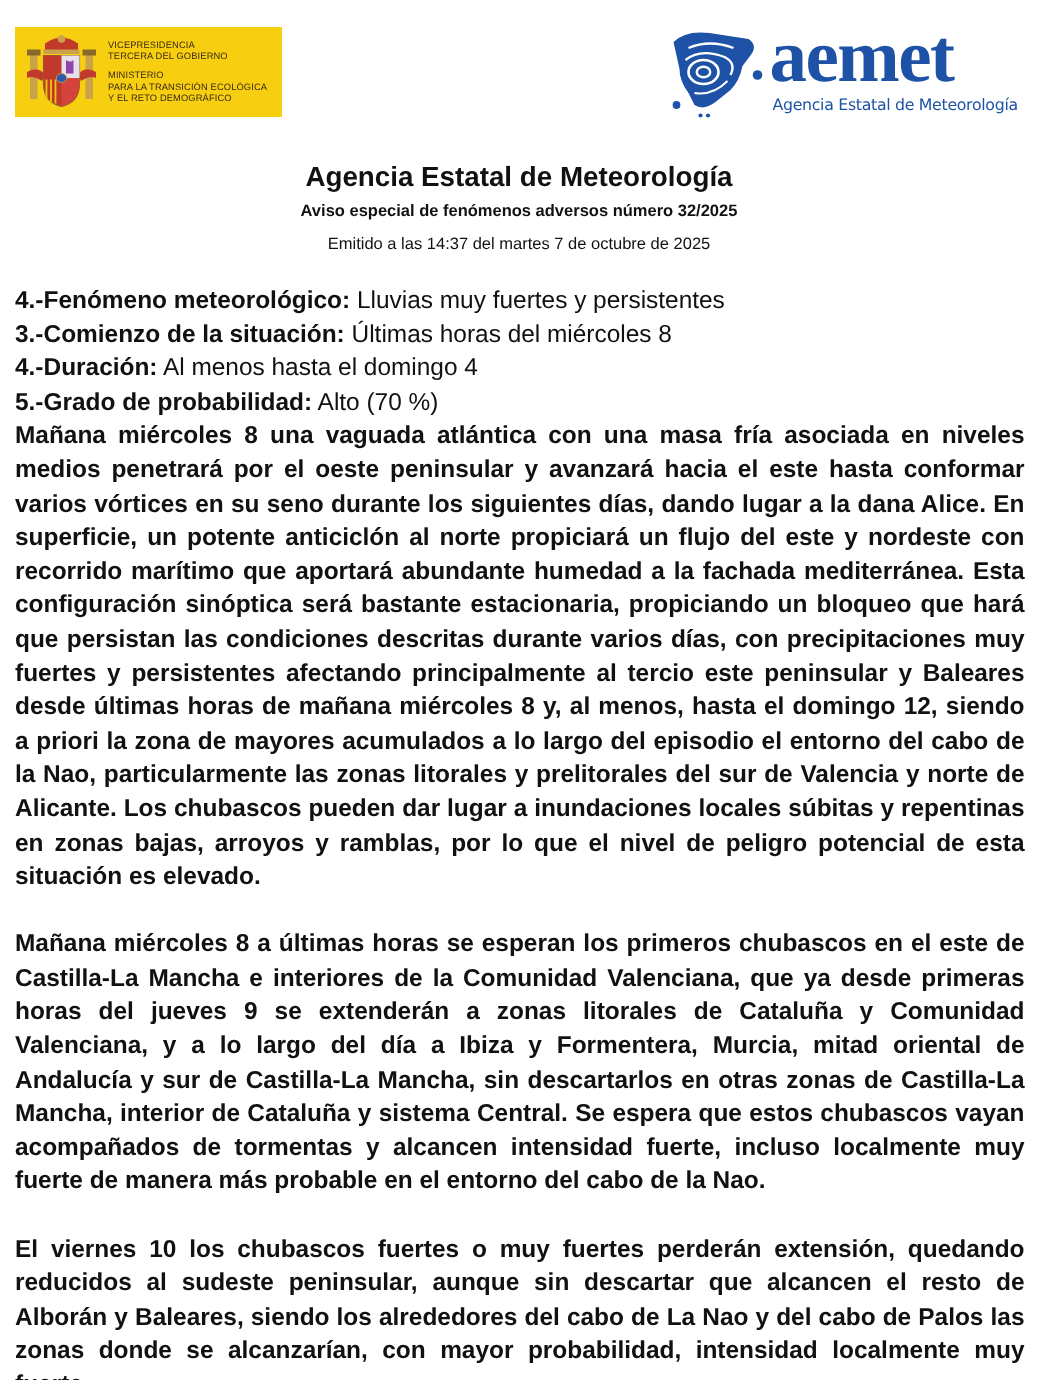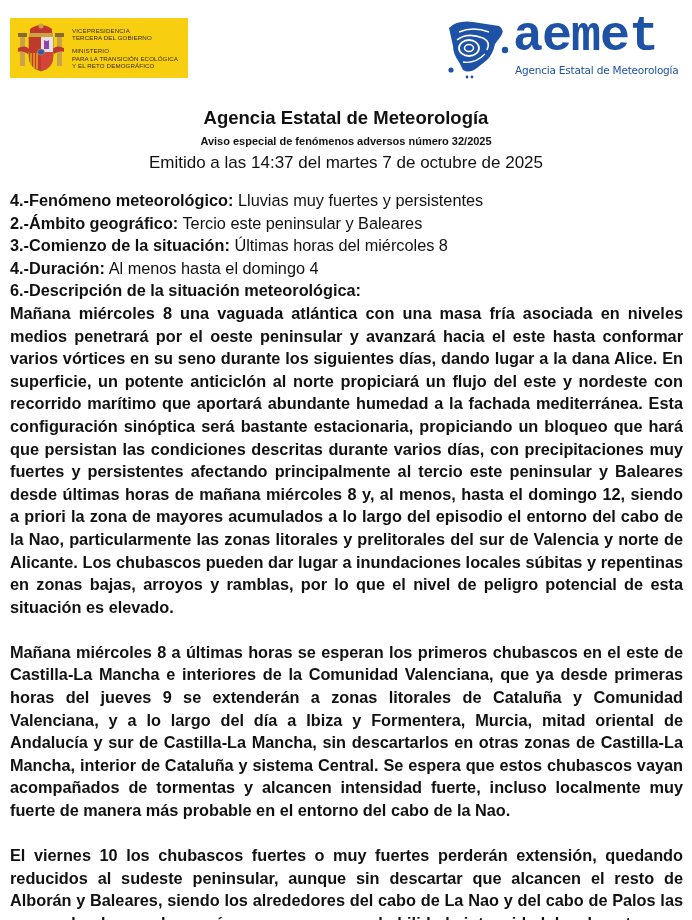--- a/index.html
+++ b/index.html
@@ -11,33 +11,33 @@
     .gov-logo {
       position: absolute; left: 10px; top: 18px; width: 178px; height: 60px;
       background: #f7cf10; display: flex; align-items: center;
     }
     .gov-shield { width: 50px; height: 52px; margin-left: 6px; }
     .gov-text { margin-left: 6px; font-size: 6.2px; line-height: 7.2px; color: #3a2a12; letter-spacing: 0.1px; }
     .gov-text .blk { display: block; }
     .gov-text .gap { height: 6px; }
     .aemet-logo { position: absolute; left: 443px; top: 18px; width: 240px; height: 62px; }
     .aemet-word {
-      position: absolute; left: 70px; top: -6px; font-family: Liberation Mono, monospace;
+      position: absolute; left: 70px; top: -6px; font-family: Liberation Serif, serif;
       font-weight: bold; font-size: 50px; color: #1d52a6; letter-spacing: -1px; line-height: 50px;
     }
     .aemet-sub {
       position: absolute; left: 72px; top: 46px; font-family: "DejaVu Sans", sans-serif;
       font-size: 10.5px; color: #1d52a6; white-space: nowrap; letter-spacing: -0.2px;
     }
     .aemet-map { position: absolute; left: 0; top: 0; width: 70px; height: 62px; }
 
     .titles { position: absolute; left: 0; top: 106px; width: 692px; text-align: center; }
     .t1 { font-weight: bold; font-size: 18.5px; line-height: 24px; }
     .t2 { font-weight: bold; font-size: 11px; line-height: 22px; }
-    .t3 { font-size: 17px; line-height: 22px; }
+    .t3 { font-size: 11px; line-height: 22px; }
 
     .content { position: absolute; left: 10px; top: 189px; width: 673px; font-size: 16.3px; line-height: 22.6px; }
     .field { white-space: nowrap; }
     .field b { font-weight: bold; }
     .para { text-align: justify; margin: 0; font-weight: bold; }
     .para + .para { margin-top: 22.6px; }
   </style>
 </head>
 <body>
 
@@ -98,31 +98,28 @@
   <div class="t2">Aviso especial de fenómenos adversos número 32/2025</div>
   <div class="t3">Emitido a las 14:37 del martes 7 de octubre de 2025</div>
 </div>
 
 <div class="content">
   <div class="field">
     <b>4.-Fenómeno meteorológico:</b>
     <span>Lluvias muy fuertes y persistentes</span>
   </div>
   <div class="field">
-    <b>2.-Ámbito geográfico:</b>
-    <span>Tercio este peninsular y Baleares</span>
-  </div>
-  <div class="field">
     <b>3.-Comienzo de la situación:</b>
     <span>Últimas horas del miércoles 8</span>
   </div>
   <div class="field">
     <b>4.-Duración:</b>
     <span>Al menos hasta el domingo 4</span>
   </div>
   <div class="field">
-    <b>6.-Descripción de la situación meteorológica:</b>
+    <b>5.-Grado de probabilidad:</b>
+    <span>Alto (70 %)</span>
   </div>
   <p class="para">Mañana miércoles 8 una vaguada atlántica con una masa fría asociada en niveles medios penetrará por el oeste peninsular y avanzará hacia el este hasta conformar varios vórtices en su seno durante los siguientes días, dando lugar a la dana Alice. En superficie, un potente anticiclón al norte propiciará un flujo del este y nordeste con recorrido marítimo que aportará abundante humedad a la fachada mediterránea. Esta configuración sinóptica será bastante estacionaria, propiciando un bloqueo que hará que persistan las condiciones descritas durante varios días, con precipitaciones muy fuertes y persistentes afectando principalmente al tercio este peninsular y Baleares desde últimas horas de mañana miércoles 8 y, al menos, hasta el domingo 12, siendo a priori la zona de mayores acumulados a lo largo del episodio el entorno del cabo de la Nao, particularmente las zonas litorales y prelitorales del sur de Valencia y norte de Alicante. Los chubascos pueden dar lugar a inundaciones locales súbitas y repentinas en zonas bajas, arroyos y ramblas, por lo que el nivel de peligro potencial de esta situación es elevado.</p>
   <p class="para">Mañana miércoles 8 a últimas horas se esperan los primeros chubascos en el este de Castilla-La Mancha e interiores de la Comunidad Valenciana, que ya desde primeras horas del jueves 9 se extenderán a zonas litorales de Cataluña y Comunidad Valenciana, y a lo largo del día a Ibiza y Formentera, Murcia, mitad oriental de Andalucía y sur de Castilla-La Mancha, sin descartarlos en otras zonas de Castilla-La Mancha, interior de Cataluña y sistema Central. Se espera que estos chubascos vayan acompañados de tormentas y alcancen intensidad fuerte, incluso localmente muy fuerte de manera más probable en el entorno del cabo de la Nao.</p>
   <p class="para">El viernes 10 los chubascos fuertes o muy fuertes perderán extensión, quedando reducidos al sudeste peninsular, aunque sin descartar que alcancen el resto de Alborán y Baleares, siendo los alrededores del cabo de La Nao y del cabo de Palos las zonas donde se alcanzarían, con mayor probabilidad, intensidad localmente muy fuerte.</p>
 
 </div>
 
 </body></html>

